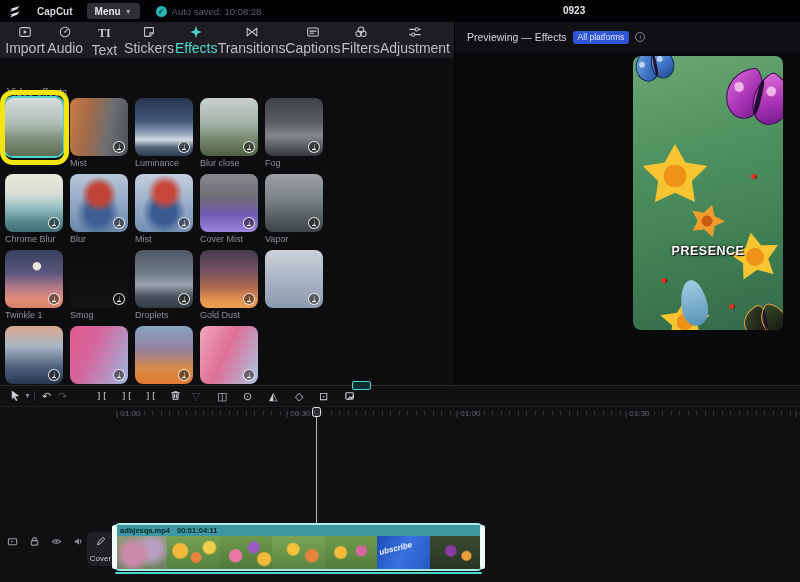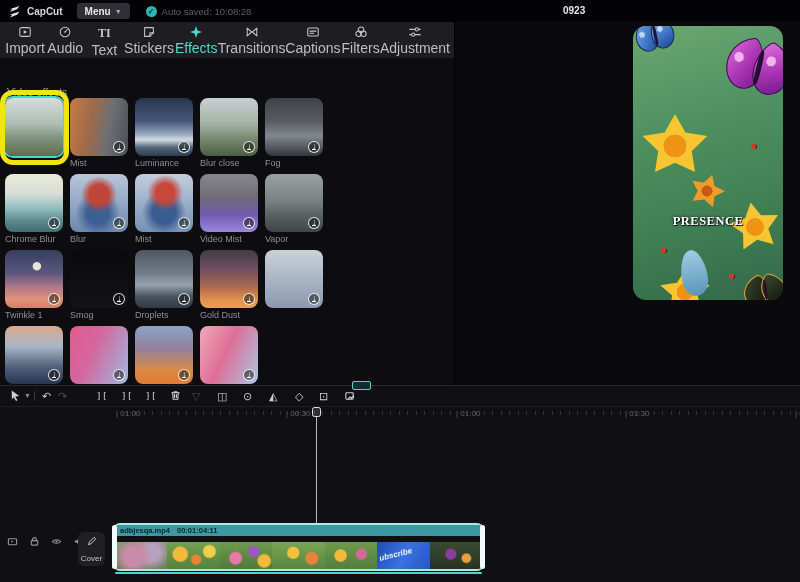--- a/index.html
+++ b/index.html
@@ -5,21 +5,21 @@
   html,body{margin:0;padding:0;background:#000;}
   *{box-sizing:border-box;}
   .app{position:relative;width:800px;height:582px;background:#0d0d10;overflow:hidden;
        font-family:"Liberation Sans",sans-serif;color:#d8d8dc;-webkit-font-smoothing:antialiased;}
   svg{stroke:currentColor;fill:none;stroke-width:1.2;stroke-linecap:round;stroke-linejoin:round;display:block;}
   .f{fill:currentColor;stroke:none;}
   .fw{fill:#1d1d22;}
 
   
   .titlebar{position:absolute;left:0;top:0;width:800px;height:22px;background:#030305;display:flex;align-items:center;}
-  .logo{display:flex;align-items:center;gap:6px;margin-left:8px;}
+  .logo{display:flex;align-items:center;gap:16px;margin-left:8px;}
   .logo svg{width:13px;height:13px;}
   .logo-text{font-size:10px;font-weight:bold;color:#d6d6da;}
   .menu-btn{margin-left:14px;height:16px;padding:0 8px;background:#2f2f35;border-radius:3px;
             display:flex;align-items:center;gap:4px;font-size:10px;font-weight:bold;color:#e6e6ea;}
   .menu-chev{font-size:7px;color:#a8a8ae;}
   .autosave{display:flex;align-items:center;gap:5px;margin-left:16px;}
   .save-check{width:11px;height:11px;border-radius:50%;background:#2ab5b5;color:#04282a;font-size:8px;
               line-height:11px;text-align:center;font-weight:bold;}
   .autosave-text{font-size:9.5px;color:#5e5e66;}
   .project-code{position:absolute;left:563px;top:0;height:22px;line-height:22px;font-size:10px;font-weight:bold;color:#e8e8ec;}
@@ -58,22 +58,22 @@
   .dl::after{content:"";position:absolute;left:3px;right:3px;bottom:2px;height:1px;background:#fff;}
   .hl-box{position:absolute;left:0px;top:32px;width:69px;height:75px;border:5px solid #f2e40e;border-radius:13px;z-index:6;pointer-events:none;}
 
   
   .right-panel{flex:1;background:#101014;display:flex;flex-direction:column;}
   .pv-header{height:30px;display:flex;align-items:center;padding-left:12px;gap:6px;}
   .pv-title{font-size:10.5px;color:#d4d4d8;}
   .pv-badge{background:#2d55d4;color:#dfe8ff;font-size:8.5px;padding:1.5px 5px;border-radius:3px;}
   .info-i{width:10px;height:10px;border:1px solid #84848a;border-radius:50%;color:#84848a;font-size:7px;line-height:9px;text-align:center;font-family:"Liberation Serif",serif;}
   .stage{flex:1;background:#0a0a0d;position:relative;}
-  .video{position:absolute;left:178px;top:4px;width:150px;height:274px;border-radius:13px;overflow:hidden;
-         background:linear-gradient(165deg,#6aa872 0%,#4f9160 35%,#3f7e52 70%,#33694a 100%);font-family:Liberation Serif, serif;}
+  .video{position:absolute;left:178px;top:4px;width:150px;height:274px;border-radius:8px;overflow:hidden;
+         background:linear-gradient(165deg,#6aa872 0%,#4f9160 35%,#3f7e52 70%,#33694a 100%);}
   .flower{position:absolute;clip-path:polygon(50% 0%,34.7% 29%,2.4% 34.5%,25.3% 58%,20.6% 90.5%,50% 76%,79.4% 90.5%,74.7% 58%,97.6% 34.5%,65.3% 29%);
           background:radial-gradient(circle at 50% 50%,#ef9317 0 24%,#f7c531 25% 100%);}
   .fl1{left:8px;top:88px;width:68px;height:64px;}
   .fl2{left:56px;top:148px;width:36px;height:34px;background:radial-gradient(circle at 50% 50%,#c85a14 0 22%,#ef9built 23%);background:radial-gradient(circle at 50% 50%,#c85a14 0 22%,#f09c2a 23% 100%);transform:rotate(18deg);}
   .fl3{right:2px;top:176px;width:52px;height:50px;transform:rotate(-10deg);}
   .fl4{left:26px;bottom:-14px;width:52px;height:44px;}
   .leaf{position:absolute;left:48px;bottom:4px;width:26px;height:46px;background:linear-gradient(180deg,#9ecde2 0%,#5a94b8 100%);
         border-radius:50% 50% 50% 50%/62% 62% 38% 38%;transform:rotate(-10deg);}
   .bfly{position:absolute;}
   .bfly::before,.bfly::after{content:"";position:absolute;width:55%;height:88%;
@@ -109,26 +109,26 @@
   .tb-badge{position:absolute;left:352px;top:-5px;width:19px;height:9px;border:1px solid #49d6cc;border-radius:2px;background:#0e2f30;z-index:3;}
   .tl-ruler{position:absolute;left:0;top:20px;width:100%;height:16px;border-top:1px solid #1e1e23;}
   .rlabel{position:absolute;top:2px;font-size:8px;color:#63636a;white-space:nowrap;}
   .rlabel::before{content:"| ";}
   .tick{position:absolute;top:4px;width:1px;height:4px;background:#33333a;}
   .ph-head{position:absolute;left:312px;top:21px;width:9px;height:10px;border:1.5px solid #e6e6ea;border-radius:2.5px;background:rgba(230,230,234,.15);z-index:8;}
   .ph-stem{position:absolute;left:316px;top:31px;width:1px;height:108px;background:#d8d8dc;opacity:.85;z-index:7;}
   .track-controls{position:absolute;left:7px;top:150px;display:flex;align-items:center;gap:11px;color:#96969c;}
   .track-controls svg{width:11px;height:11px;}
   .tc-more{font-size:10px;line-height:10px;color:#96969c;}
-  .cover-btn{position:absolute;left:78px;top:146px;width:27px;height:34px;background:#1f1f24;border-radius:6px;
+  .cover-btn{position:absolute;left:87px;top:146px;width:27px;height:34px;background:#1f1f24;border-radius:6px;
              display:flex;flex-direction:column;align-items:center;justify-content:center;gap:8px;color:#c6c6cb;}
   .cover-btn svg{width:10px;height:10px;}
   .cover-label{font-size:8px;}
   .clip{position:absolute;left:115px;top:139px;width:367px;height:44px;border-radius:5px;box-shadow:0 0 0 2px #a8ece6;}
-  .clip-inner{position:absolute;inset:0;border-radius:4px;overflow:hidden;display:flex;flex-direction:column;gap:6px;}
+  .clip-inner{position:absolute;inset:0;border-radius:4px;overflow:hidden;display:flex;flex-direction:column;}
   .clip-head{height:11px;background:#3d98a1;display:flex;align-items:center;gap:7px;padding-left:5px;}
   .clip-name,.clip-dur{font-size:7.5px;font-weight:bold;color:#07272c;white-space:nowrap;}
   .strip{flex:1;display:flex;}
   .frame{flex:1;position:relative;}
   .sub{position:absolute;left:2px;top:8px;color:#eef2ff;font-size:8px;font-style:italic;font-weight:bold;transform:rotate(-14deg);white-space:nowrap;}
   .handle{position:absolute;width:5px;height:44px;top:0;background:#f0fbfa;border-radius:3px;z-index:4;}
   .hL{left:-3px;} .hR{right:-3px;}
   .clip-underline{position:absolute;left:115px;top:186px;width:367px;height:2px;background:#49d6cc;border-radius:1px;}
 </style>
 </head>
@@ -283,21 +283,21 @@
               <div class="card">
                 <div class="thumb" style="background:radial-gradient(circle at 52% 32%,#c8463a 0 18%,rgba(200,70,58,0) 36%),radial-gradient(circle at 50% 66%,#3a5c92 0 24%,rgba(58,92,146,0) 46%),linear-gradient(180deg,#c2cedd 0%,#93a9c6 60%,#7490b2 100%)">
                   <span class="dl">↓</span>
                 </div>
                 <div class="cname">Mist</div>
               </div>
               <div class="card">
                 <div class="thumb" style="background:linear-gradient(180deg,#87888c 0%,#6f6c78 40%,#6f5bb0 70%,#9a86e0 100%)">
                   <span class="dl">↓</span>
                 </div>
-                <div class="cname">Video Mist</div>
+                <div class="cname">Cover Mist</div>
               </div>
               <div class="card">
                 <div class="thumb" style="background:linear-gradient(180deg,#9ba1a3 0%,#7b8284 45%,#565d5f 75%,#3e4547 100%)">
                   <span class="dl">↓</span>
                 </div>
                 <div class="cname">Vapor</div>
               </div>
               <div class="card">
                 <div class="thumb" style="background:radial-gradient(circle at 55% 28%,#e8e4da 0 7%,rgba(232,228,218,0) 9%),linear-gradient(180deg,#353f5d 0%,#5d567e 40%,#b27a88 65%,#e29178 85%,#d3806a 100%)">
                   <span class="dl">↓</span>
@@ -347,20 +347,25 @@
                   <span class="dl">↓</span>
                 </div>
               </div>
             </div>
           <div class="hl-box"></div>
         </div>
       </div>
     </div>
 
     <div class="right-panel">
+      <div class="pv-header">
+        <span class="pv-title">Previewing — Effects</span>
+        <span class="pv-badge">All platforms</span>
+        <span class="info-i">i</span>
+      </div>
       <div class="stage">
         <div class="video">
           <div class="bfly bf-blue">
               <div class="bbody"></div>
             </div>
           <div class="bfly bf-purple">
               <div class="bbody"></div>
             </div>
           <div class="flower fl1"></div>
           <div class="flower fl2"></div>

